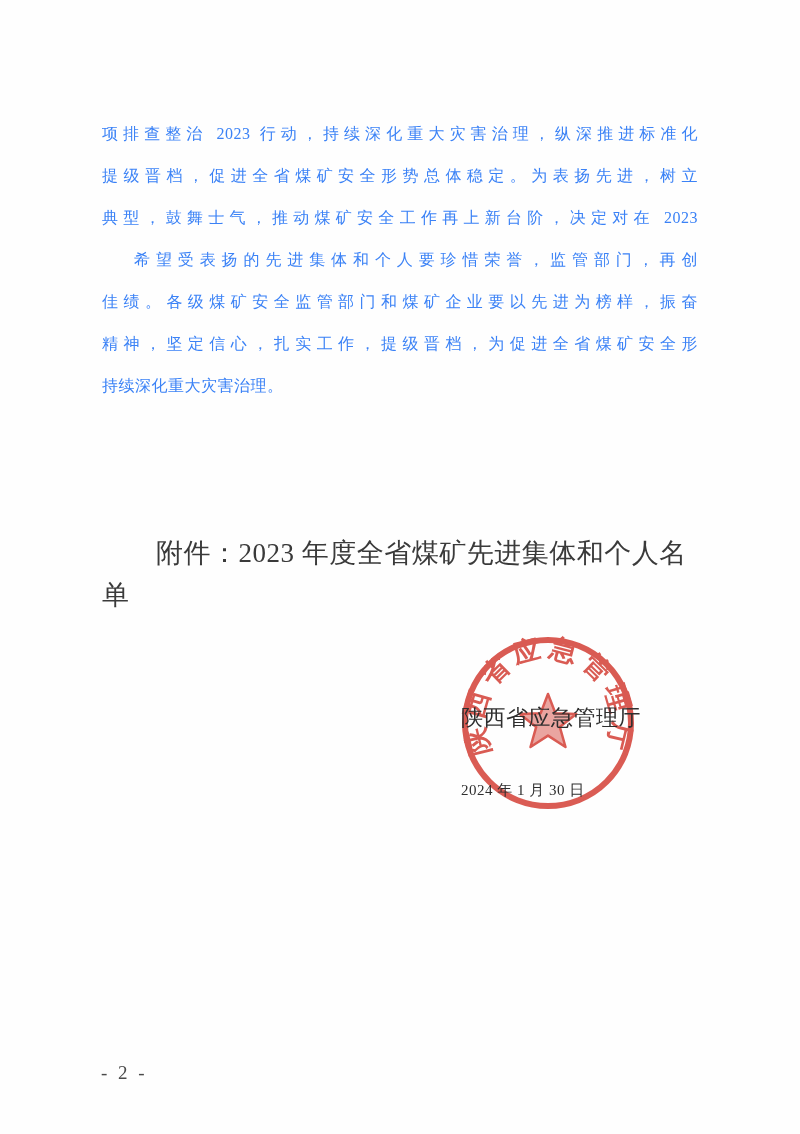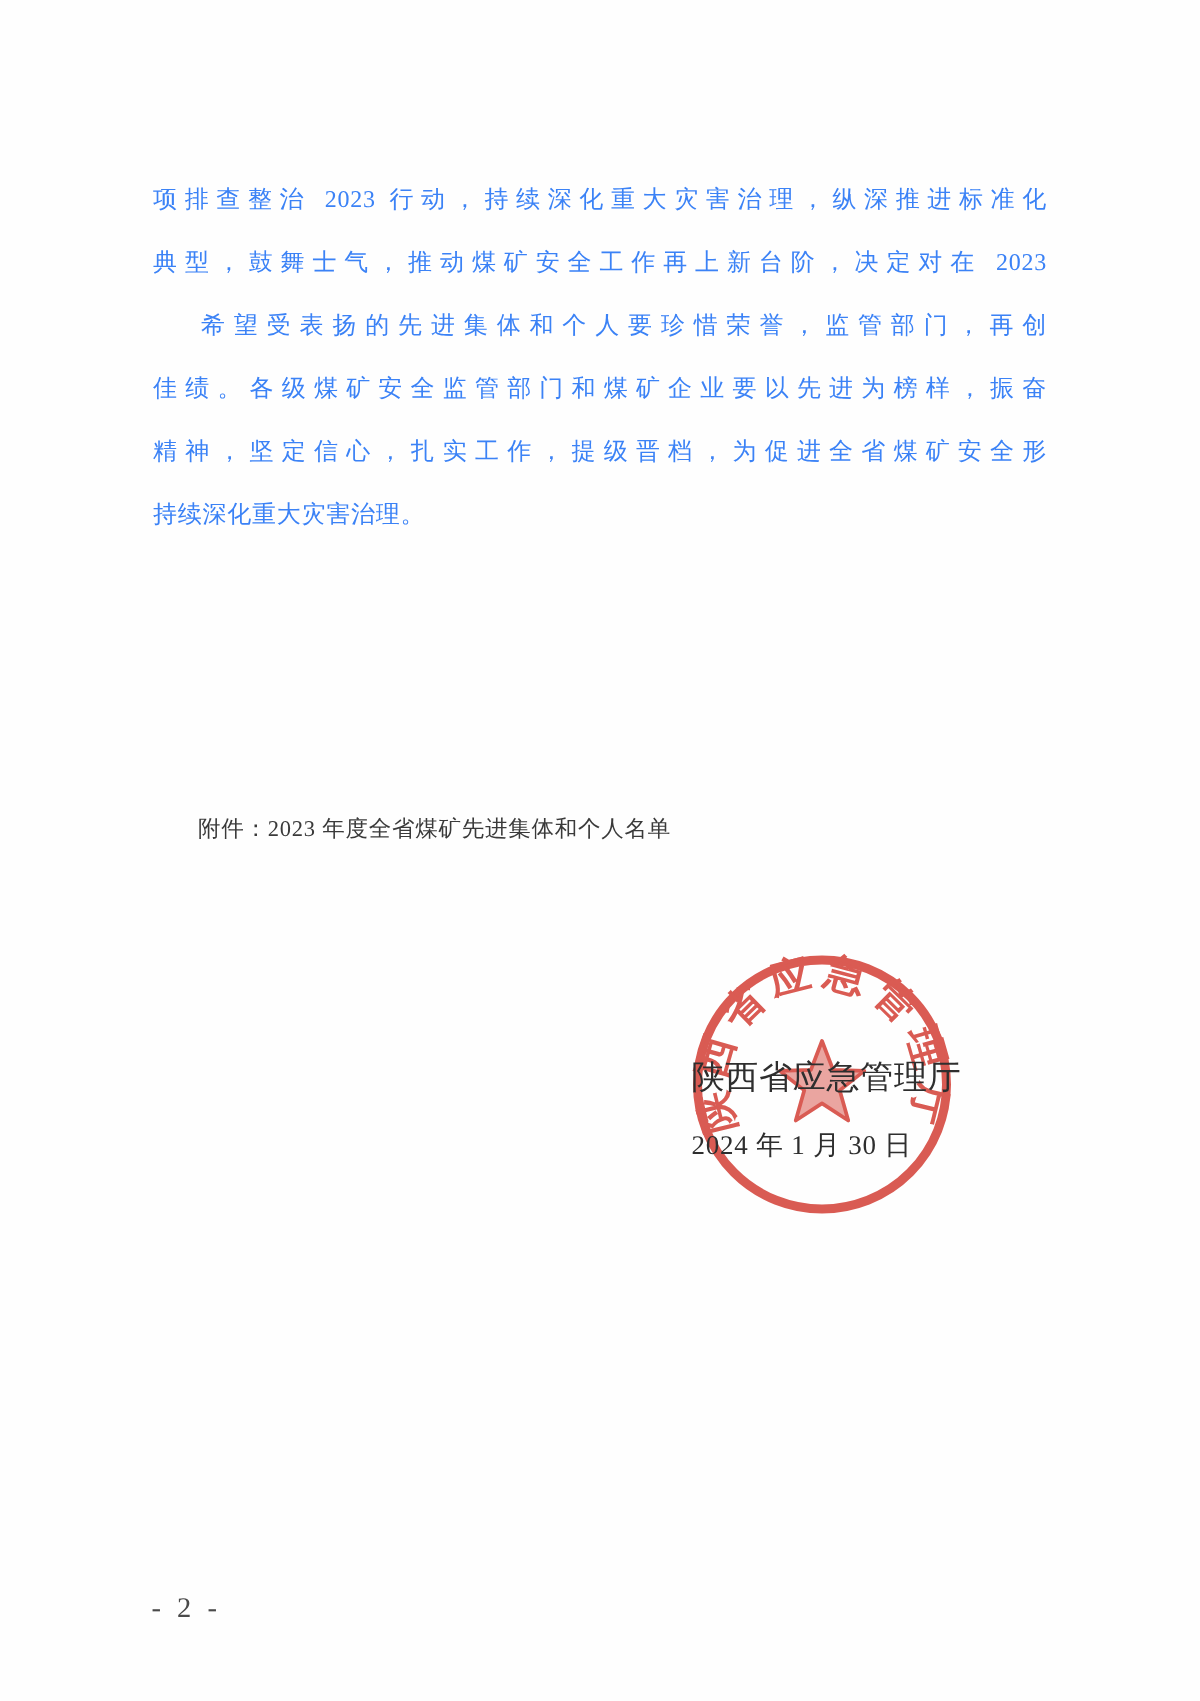--- a/index.html
+++ b/index.html
@@ -28,62 +28,63 @@
     height: 42px;
     white-space: normal;
   }
   .body-text .line.last {
     text-align-last: left;
   }
   .body-text .line.indent { text-indent: 2em; }
   .attachment-line {
     position: absolute;
     left: 102px; top: 532px; width: 596px;
-    font-size: 15px; line-height: 42px;
+    font-size: 27px; line-height: 42px;
     color: #3a3a3a;
     text-indent: 2em;
     letter-spacing: 0.5px;
   }
   .seal-wrap {
     position: absolute;
     left: 458px; top: 633px;
     width: 180px; height: 180px;
     z-index: 1;
   }
   .agency-name {
     position: absolute;
     left: 461px; top: 703px;
     font-size: 22px; line-height: 30px;
     color: #2e2e2e;
     letter-spacing: 0.5px;
     z-index: 2;
   }
   .sign-date {
     position: absolute;
-    left: 461px; top: 748px;
-    font-size: 18px; line-height: 30px;
+    left: 461px; top: 775px;
+    font-size: 15px; line-height: 30px;
     color: #2e2e2e;
     letter-spacing: 0.5px;
     z-index: 2;
   }
   .page-number {
     position: absolute;
     left: 101px; top: 1062px;
     font-size: 19px;
     color: #4a4a4a;
     letter-spacing: 3px;
   }
 </style>
 </head>
 <body>
 
 <div class="page">
 
   <div class="body-text">
       <div class="line">项排查整治 2023 行动，持续深化重大灾害治理，纵深推进标准化</div>
+      <div class="line">提级晋档，促进全省煤矿安全形势总体稳定。为表扬先进，树立</div>
       <div class="line">典型，鼓舞士气，推动煤矿安全工作再上新台阶，决定对在 2023</div>
       <div class="line indent">希望受表扬的先进集体和个人要珍惜荣誉，监管部门，再创</div>
       <div class="line">佳绩。各级煤矿安全监管部门和煤矿企业要以先进为榜样，振奋</div>
       <div class="line">精神，坚定信心，扎实工作，提级晋档，为促进全省煤矿安全形</div>
       <div class="line last">持续深化重大灾害治理。</div>
     </div>
 
   <div class="attachment-line">附件：2023 年度全省煤矿先进集体和个人名单</div>
 
   <div class="seal-wrap">

